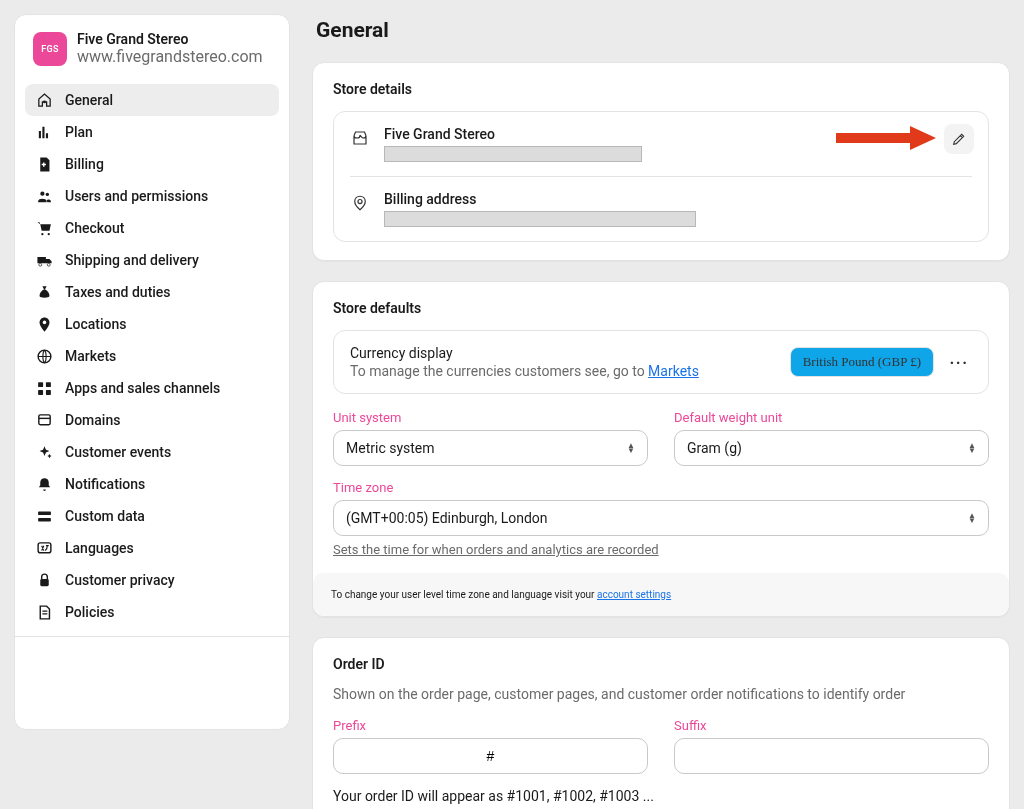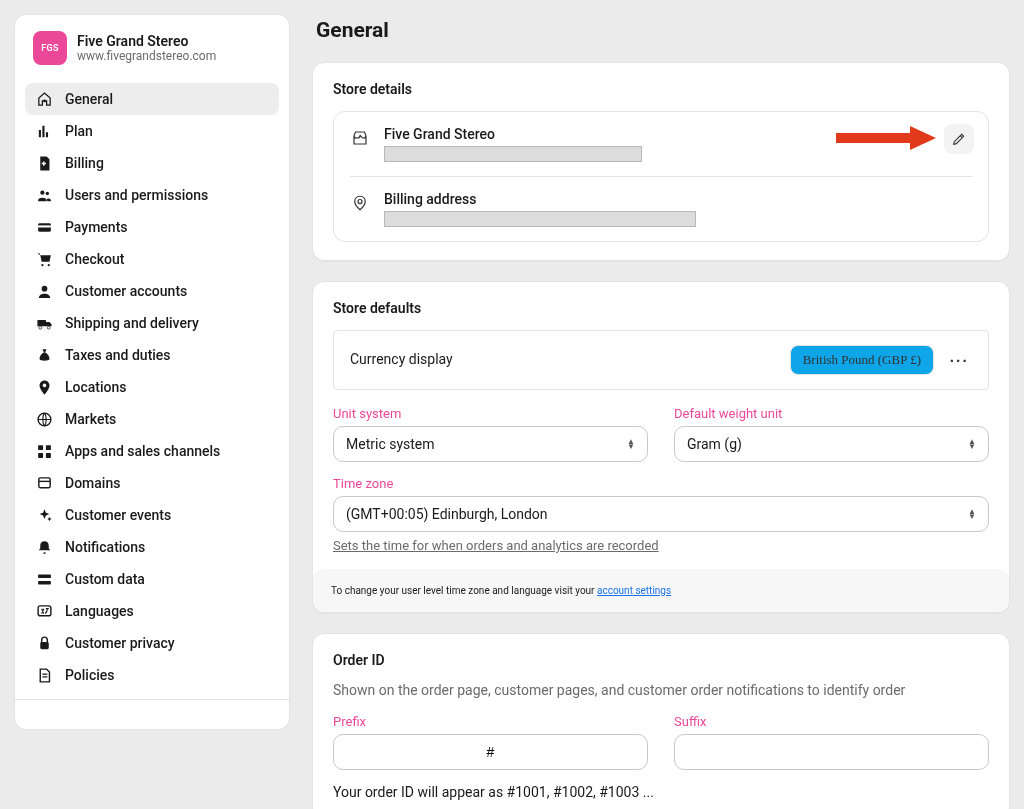--- a/index.html
+++ b/index.html
@@ -40,21 +40,21 @@
     width: 34px; height: 34px;
     background: #ec4899;
     border-radius: 8px;
     color: #fff;
     font-size: 9px;
     font-weight: 600;
     display: flex; align-items: center; justify-content: center;
     letter-spacing: 0.3px;
   }
   .store-name { font-weight: 600; font-size: 14px; }
-  .store-url { font-size: 12px; color: #6b6b6b; }
+  .store-url { font-size: 16px; color: #6b6b6b; }
   .nav { list-style: none; margin-top: 6px; }
   .nav-item {
     display: flex;
     align-items: center;
     gap: 12px;
     padding: 7px 10px;
     border-radius: 8px;
     cursor: pointer;
     font-size: 14px;
     font-weight: 500;
@@ -143,21 +143,21 @@
     position: absolute;
     right: 52px;
     top: 12px;
     width: 100px;
     height: 28px;
     pointer-events: none;
   }
 
   .currency-box {
     border: 1px solid #e3e3e3;
-    border-radius: 4px;
+    border-radius: 12px;
     padding: 14px 16px;
     display: flex;
     align-items: center;
     justify-content: space-between;
     gap: 12px;
     margin-bottom: 16px;
   }
   .currency-left { flex: 1; }
   .currency-title { font-size: 14px; color: #1a1a1a; margin-bottom: 2px; }
   .currency-sub { font-size: 14px; color: #6b6b6b; }
@@ -258,44 +258,26 @@
               <circle cx="9" cy="8" r="3"></circle>
               <circle cx="16" cy="9" r="2.4"></circle>
               <path d="M3 19c0-3 3-4 6-4s6 1 6 4v1H3v-1zm12-2c1-1 6-1.3 6 2v1h-5"></path>
             </svg>
           </span>
         <span>Users and permissions</span>
       </li>
       <li class="nav-item">
         <span class="nav-icon">
             <svg viewBox="0 0 24 24">
-              <rect x="3" y="6" width="18" height="12" rx="2"></rect>
-              <rect x="3" y="9" width="18" height="3" fill="#fff"></rect>
-            </svg>
-          </span>
-        <span>Payments</span>
-      </li>
-      <li class="nav-item">
-        <span class="nav-icon">
-            <svg viewBox="0 0 24 24">
               <path d="M6 6h15l-2 9H8L6 6zM6 6L5 3H2"></path>
               <circle cx="9" cy="20" r="1.6"></circle>
               <circle cx="18" cy="20" r="1.6"></circle>
             </svg>
           </span>
         <span>Checkout</span>
-      </li>
-      <li class="nav-item">
-        <span class="nav-icon">
-            <svg viewBox="0 0 24 24">
-              <circle cx="12" cy="8" r="4"></circle>
-              <path d="M4 21c0-4 4-6 8-6s8 2 8 6"></path>
-            </svg>
-          </span>
-        <span>Customer accounts</span>
       </li>
       <li class="nav-item">
         <span class="nav-icon">
             <svg viewBox="0 0 24 24">
               <path d="M2 7h12v9H2zM14 10h5l3 3v3h-8z"></path>
               <circle cx="6" cy="18" r="2" fill="#fff" stroke="currentColor"></circle>
               <circle cx="18" cy="18" r="2" fill="#fff" stroke="currentColor"></circle>
             </svg>
           </span>
         <span>Shipping and delivery</span>
@@ -442,20 +424,23 @@
         </div>
       </div>
     </section>
 
     <section class="card">
       <div class="card-title">Store defaults</div>
 
       <div class="currency-box">
         <div class="currency-left">
           <div class="currency-title">Currency display</div>
+          <div class="currency-sub">
+            <span>To manage the currencies customers see, go to </span><a href="#" class="link">Markets</a>
+          </div>
         </div>
         <div class="badge">British Pound (GBP £)</div>
         <div class="kebab">···</div>
       </div>
 
       <div class="field-row">
         <div class="field">
           <div class="field-label">Unit system</div>
           <div class="select">
             <span>Metric system</span>

